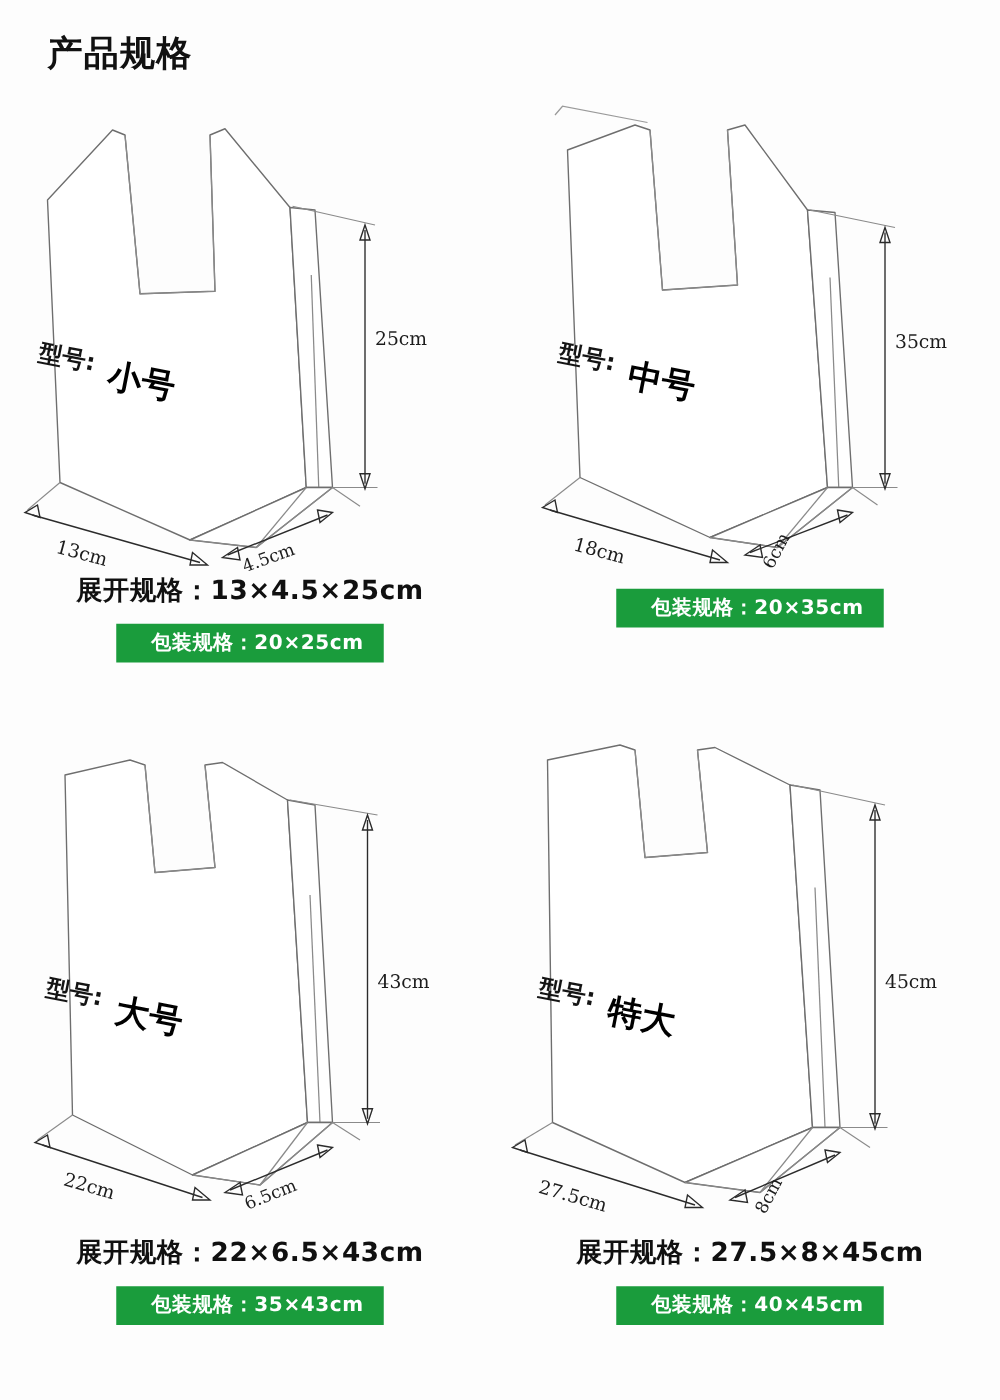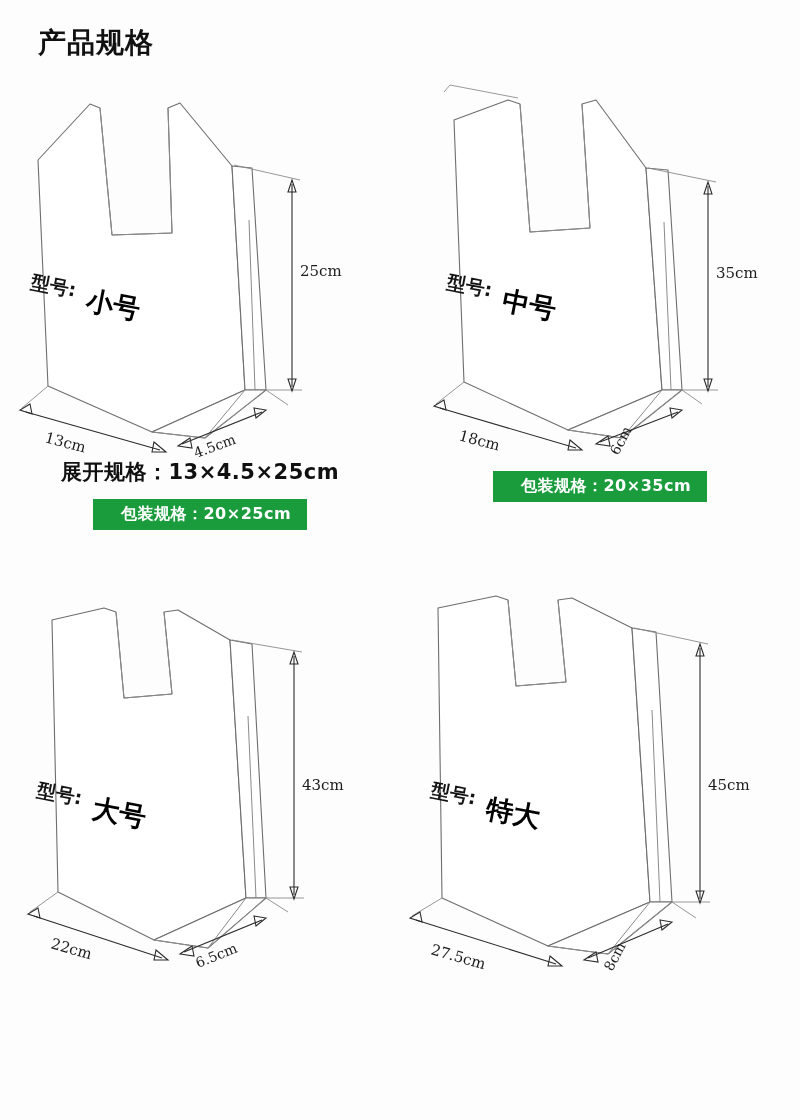--- a/index.html
+++ b/index.html
@@ -307,20 +307,26 @@
           <g>
             <path class="dim-ext" d="M 266,308 L 288,322"></path>
             <path class="dim-line" d="M 184,362 L 262,330"></path>
             <path class="dim-line" d="M 192,356 L 180,364 L 194,366 Z" fill="#2b2b2b"></path>
             <path class="dim-line" d="M 254,326 L 266,328 L 256,336 Z" fill="#2b2b2b"></path>
             <text class="dim-text-sm" x="198" y="378" transform="rotate(-22,198,378)">6.5cm</text>
           </g>
         </svg>
       </div>
 
+      <div class="caption-block">
+        <div class="unfolded-line">展开规格：22×6.5×43cm</div>
+        <div class="badge-row">
+          <span class="pack-badge">包装规格：35×43cm</span>
+        </div>
+      </div>
     </div>
 
     <div class="spec-cell cell-3">
       <div class="bag-figure">
         <svg viewBox="0 0 400 400" xmlns="http://www.w3.org/2000/svg">
           <g>
             <path class="bag-outline" d="M 42,308 L 38,18 L 96,6 L 108,10 L 116,96 L 166,92 L 158,10 L 172,8 L 232,38 L 250,312 L 148,356 Z"></path>
             <path class="bag-fold" d="M 108,10 L 116,96 L 166,92 L 158,10"></path>
             <path class="bag-outline" d="M 232,38 L 256,42 L 272,312 L 250,312 Z"></path>
             <path class="bag-fold" d="M 252,120 L 260,312"></path>
@@ -355,16 +361,22 @@
           <g>
             <path class="dim-ext" d="M 272,312 L 296,328"></path>
             <path class="dim-line" d="M 188,368 L 268,334"></path>
             <path class="dim-line" d="M 196,362 L 184,370 L 198,372 Z" fill="#2b2b2b"></path>
             <path class="dim-line" d="M 260,330 L 272,332 L 262,340 Z" fill="#2b2b2b"></path>
             <text class="dim-text-sm" x="212" y="382" transform="rotate(-62,212,382)">8cm</text>
           </g>
         </svg>
       </div>
 
+      <div class="caption-block">
+        <div class="unfolded-line">展开规格：27.5×8×45cm</div>
+        <div class="badge-row">
+          <span class="pack-badge">包装规格：40×45cm</span>
+        </div>
+      </div>
     </div>
 
   </div>
 </div>
 
 </body></html>

